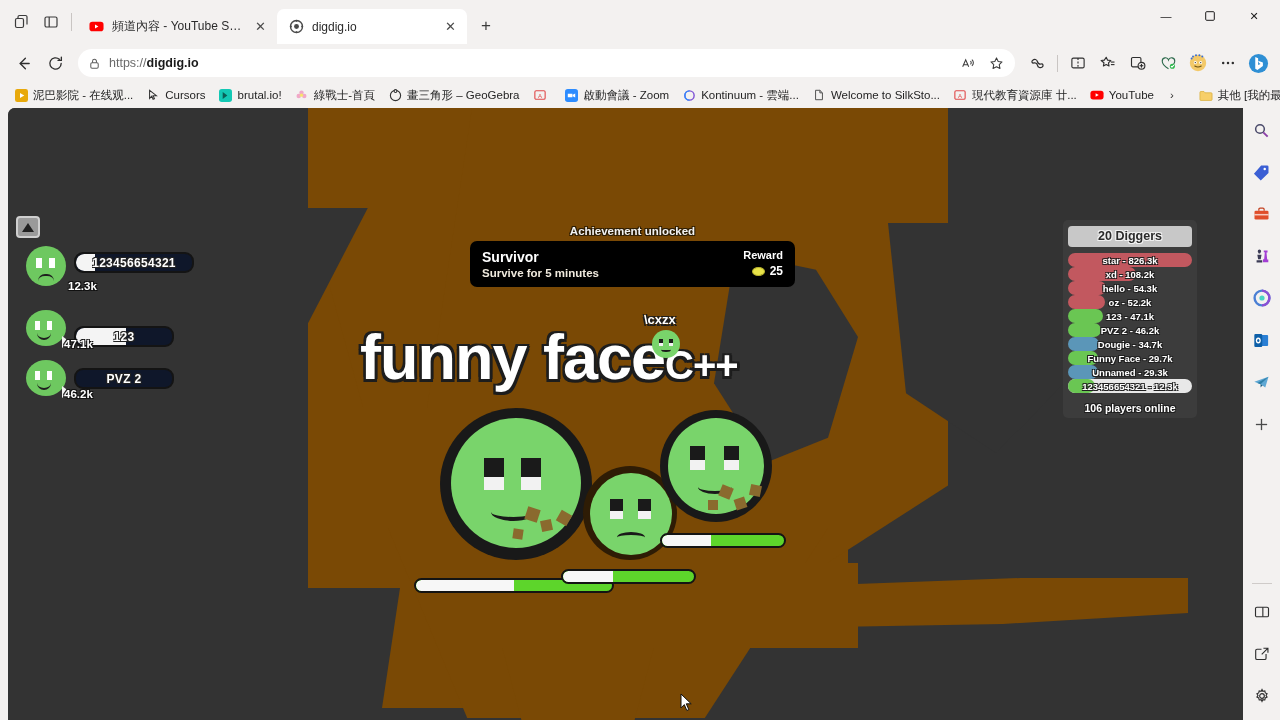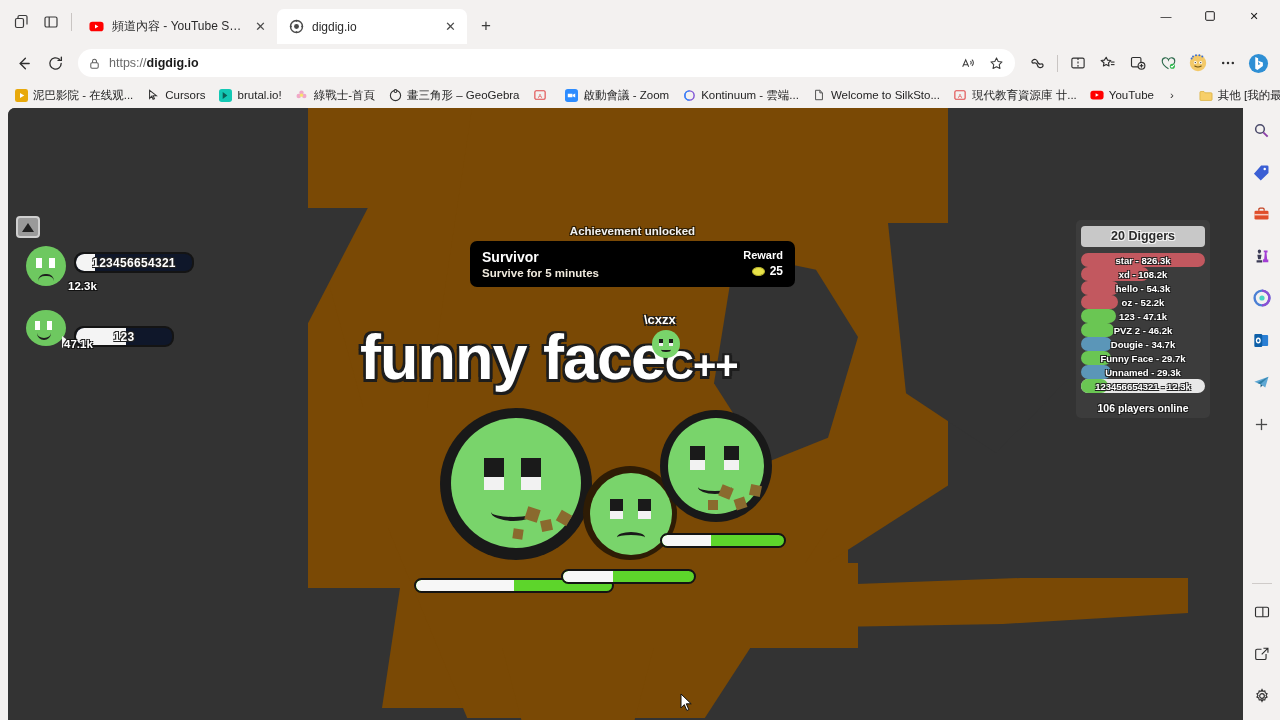--- a/index.html
+++ b/index.html
@@ -255,21 +255,21 @@
   
   .wbar {
     position: absolute; height: 15px; border-radius: 8px;
     background: #5dd52b; border: 2px solid #141414; overflow: hidden;
   }
   .wbar .fill { position: absolute; left: 0; top: 0; bottom: 0;
     background: #f7f7f7; border-radius: 8px 0 0 8px; }
 
   
   .lb {
-    position: absolute; right: 33px; top: 112px; width: 134px;
+    position: absolute; right: 46px; top: 112px; width: 134px;
     background: rgba(62,62,62,0.82); border-radius: 5px; padding: 6px 5px 4px;
   }
   .lb-header {
     background: #c8c8c8; border-radius: 4px; text-align: center;
     font-size: 12.5px; font-weight: 700; color: #2b2b2b; padding: 3px 0 4px;
     margin-bottom: 6px;
     text-shadow: -1px -1px 0 #f2f2f2, 1px -1px 0 #f2f2f2, -1px 1px 0 #f2f2f2, 1px 1px 0 #f2f2f2;
   }
   .lb-row { position: relative; height: 14px; margin-bottom: 0px; }
   .lb-bar {
@@ -633,20 +633,35 @@
             <div class="lp-bar-wrap" style="margin-top:16px;">
               <div class="lp-bar" style="width:100px;">
                 <span class="fill" style="width:52%;"></span>
                 <span class="lp-name">123</span>
               </div>
             </div>
             <span class="lp-arrow" style="top:26px;left:36px;"></span>
             <span class="lp-score" style="top:28px;left:38px;">47.1k</span>
           </div>
 
+          <div class="lp-row" style="height:50px;">
+            <div class="lp-face" style="width:36px;height:36px;">
+              <span class="eye l" style="left:9px;top:11px;width:5px;height:9px;"></span>
+              <span class="eye r" style="left:21px;top:11px;width:5px;height:9px;"></span>
+              <span class="mouth" style="left:11px;top:23px;width:14px;"></span>
+            </div>
+            <div class="lp-bar-wrap" style="margin-top:8px;">
+              <div class="lp-bar" style="width:100px;">
+                <span class="fill" style="width:0%;"></span>
+                <span class="lp-name">PVZ 2</span>
+              </div>
+            </div>
+            <span class="lp-arrow" style="top:26px;left:36px;"></span>
+            <span class="lp-score" style="top:28px;left:38px;">46.2k</span>
+          </div>
         </div>
 
         <div class="ach-wrap">
           <div class="ach-title">Achievement unlocked</div>
           <div class="ach-box">
             <div>
               <div class="ach-name">Survivor</div>
               <div class="ach-desc">Survive for 5 minutes</div>
             </div>
             <div class="ach-rw">

